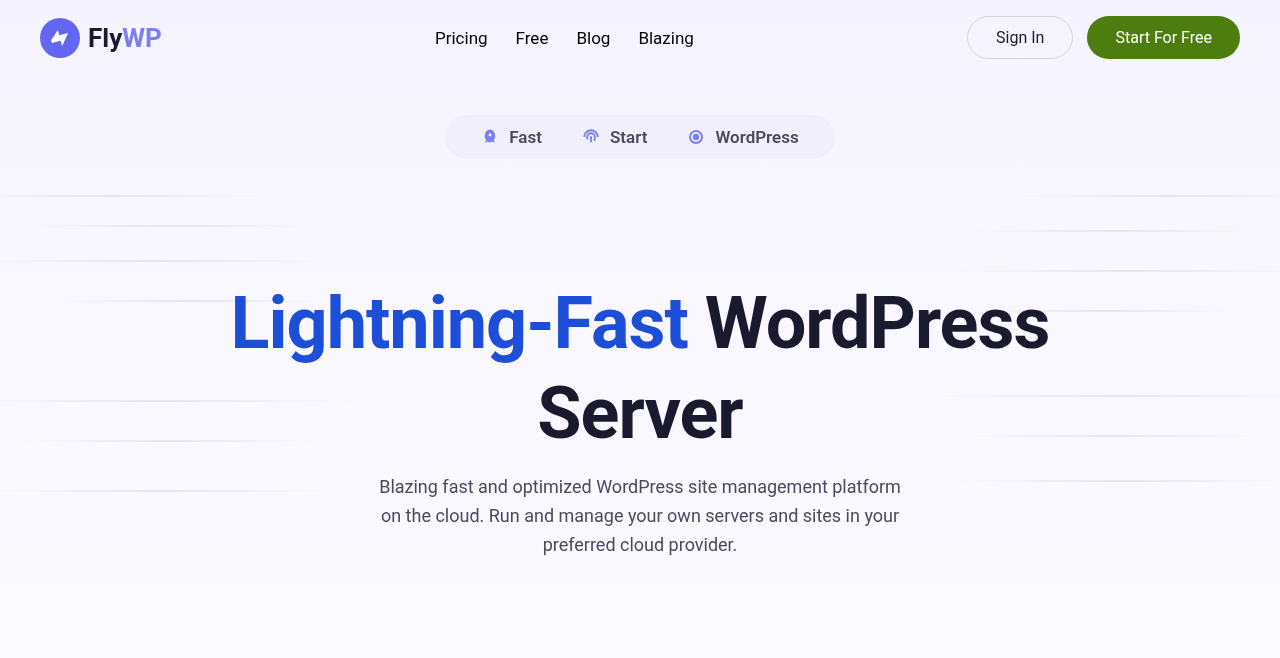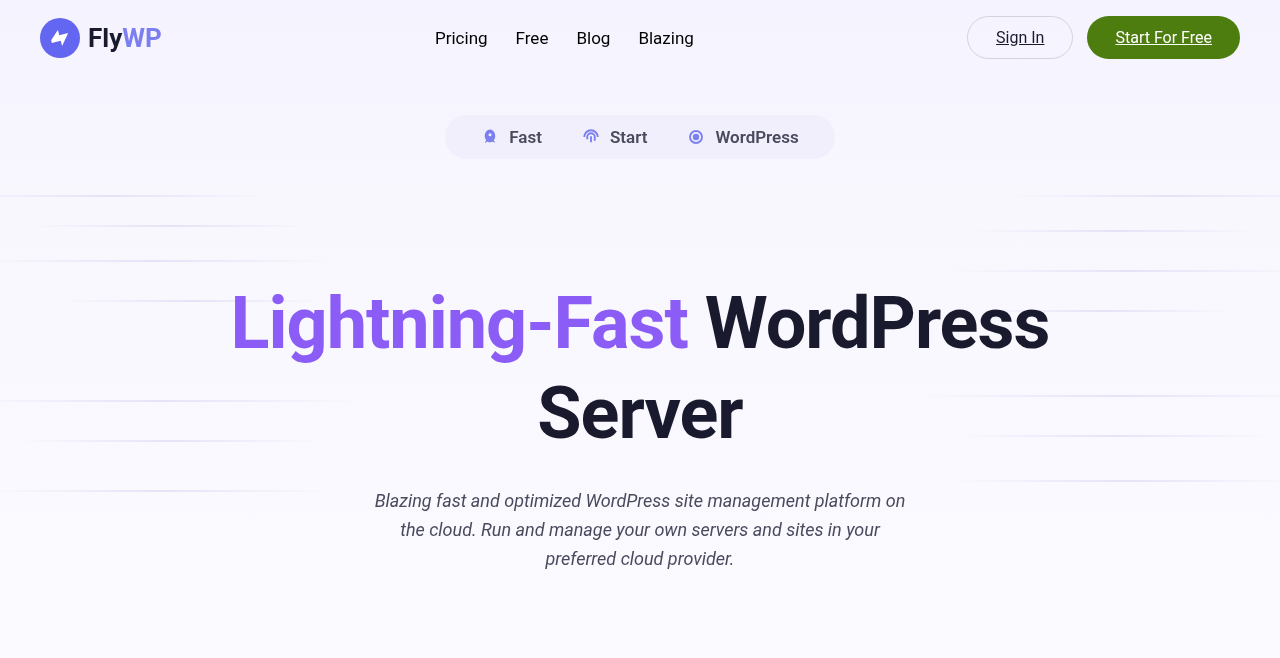--- a/index.html
+++ b/index.html
@@ -88,21 +88,20 @@
       gap: 14px;
     }
     
     .btn {
       padding: 11px 28px;
       border-radius: 999px;
       font-size: 16px;
       cursor: pointer;
       border: none;
       font-family: inherit;
-      text-decoration: underline;
     }
     
     .btn-outline {
       background: transparent;
       border: 1px solid #d1d5db;
       color: #1a1a2e;
     }
     
     .btn-primary {
       background: #4d7c0f;
@@ -148,30 +147,29 @@
     
     .hero-title {
       font-size: 72px;
       font-weight: 700;
       line-height: 1.25;
       color: #1a1a2e;
       letter-spacing: -1px;
     }
     
     .hero-title-accent {
-      color: #8b5cf6;
+      color: #1d4ed8;
     }
     
     .hero-subtitle {
       font-size: 18px;
       color: #4a4a5e;
       line-height: 1.6;
       max-width: 540px;
-      margin: 28px auto 0;
-      font-style: italic;
+      margin: 14px auto 0;
     }
   </style>
 </head>
 <body>
 
 <div class="bg-lines">
   <div class="speed-line" style="top: 15px; left: -50px; width: 320px;"></div>
   <div class="speed-line" style="top: 45px; left: 30px; width: 280px;"></div>
   <div class="speed-line" style="top: 80px; left: -20px; width: 350px;"></div>
   <div class="speed-line" style="top: 120px; left: 60px; width: 260px;"></div>

